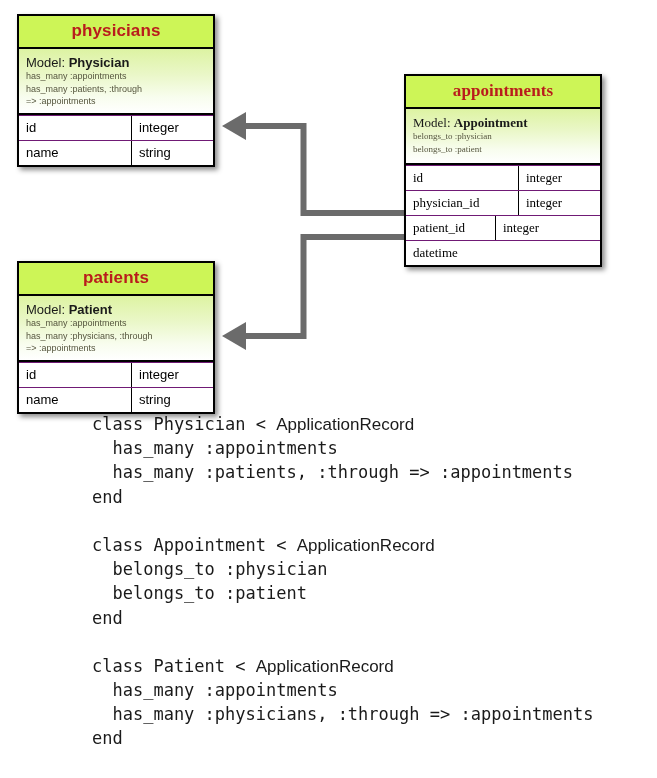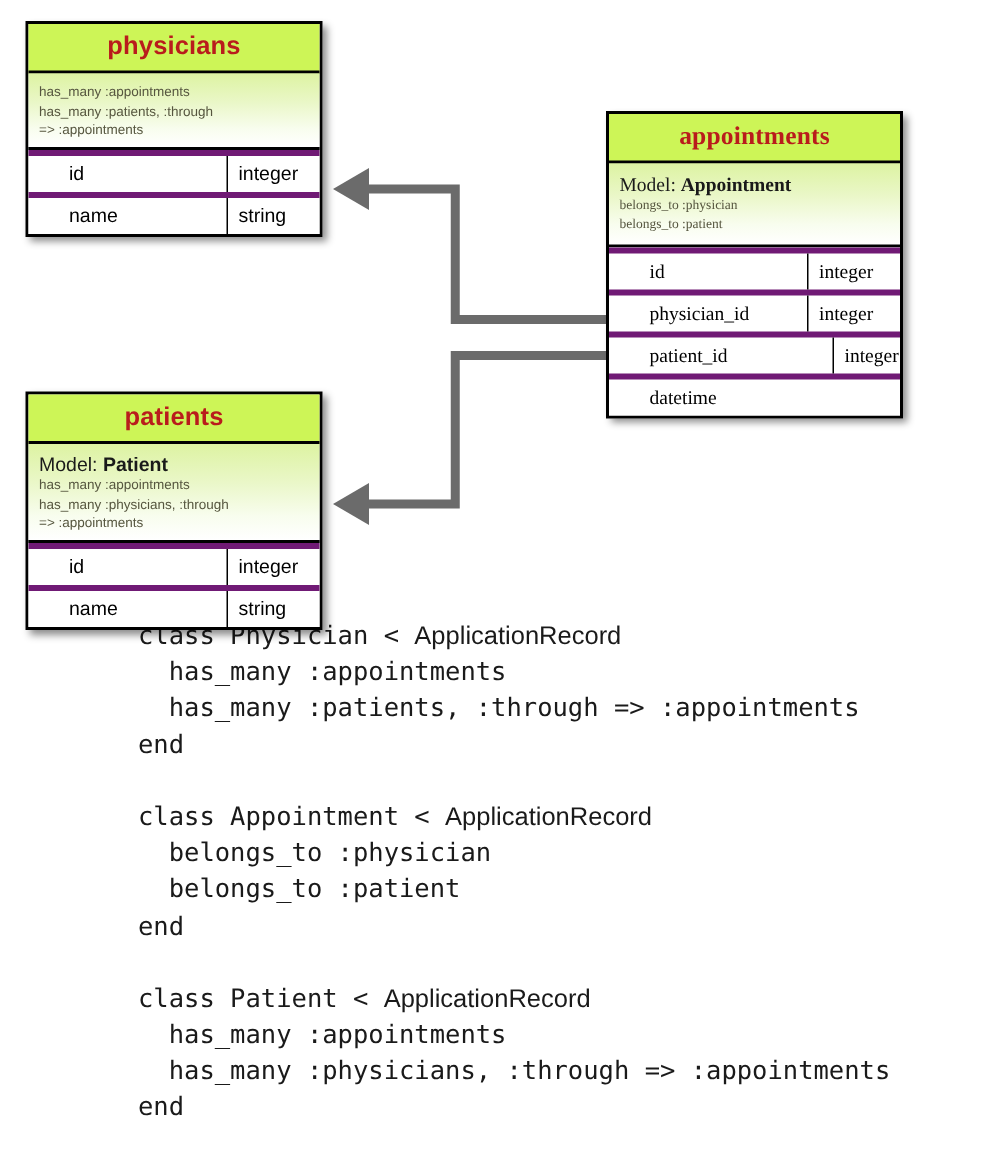--- a/index.html
+++ b/index.html
@@ -63,24 +63,23 @@
   .assoc-line {
     font-size: 9px;
     color: #56563f;
     line-height: 11.5px;
     white-space: nowrap;
     padding-top: 1px;
   }
 
   .attr-row {
     display: flex;
-    border-top: 4px solid #701a75;
+    border-top: 1px solid #701a75;
     height: 24px;
     background: #ffffff;
-    padding-left: 20px;
   }
   .attr-row:first-child { border-top: none; }
 
   .attr-name {
     box-sizing: border-box;
     border-right: 1px solid #000000;
     padding: 3px 0 0 7px;
     font-size: 13px;
     color: #000000;
     line-height: 18px;
@@ -143,20 +142,22 @@
 
     <g>
       <path d="M 404 237 L 303.5 237 L 303.5 336 L 246 336" fill="none" stroke="#6b6b6b" stroke-width="6" stroke-linejoin="miter"></path>
       <polygon points="246,322 246,350 222,336" fill="#6b6b6b"></polygon>
     </g>
   </svg>
 
   <div class="entity" id="entity-physicians" style="left:17px; top:14px; width:198px;">
     <div class="entity-title">physicians</div>
     <div class="entity-model">
+      <div class="model-line"><span>Model:</span>
+        <span class="model-name">Physician</span></div>
       <div class="assoc-line">has_many :appointments</div>
       <div class="assoc-line">has_many :patients, :through</div>
       <div class="assoc-line">=&gt; :appointments</div>
     </div>
     <div class="attr-row">
       <div class="attr-name" style="width:113px;">id</div>
       <div class="attr-type">integer</div>
     </div>
     <div class="attr-row">
       <div class="attr-name" style="width:113px;">name</div>
@@ -193,21 +194,21 @@
     </div>
     <div class="attr-row">
       <div class="attr-name" style="width:113px;">id</div>
       <div class="attr-type">integer</div>
     </div>
     <div class="attr-row">
       <div class="attr-name" style="width:113px;">physician_id</div>
       <div class="attr-type">integer</div>
     </div>
     <div class="attr-row">
-      <div class="attr-name" style="width:130px;">patient_id</div>
+      <div class="attr-name" style="width:90px;">patient_id</div>
       <div class="attr-type">integer</div>
     </div>
     <div class="attr-row">
       <div class="attr-type">datetime</div>
     </div>
   </div>
 
 </div>
 
 <div id="code">

